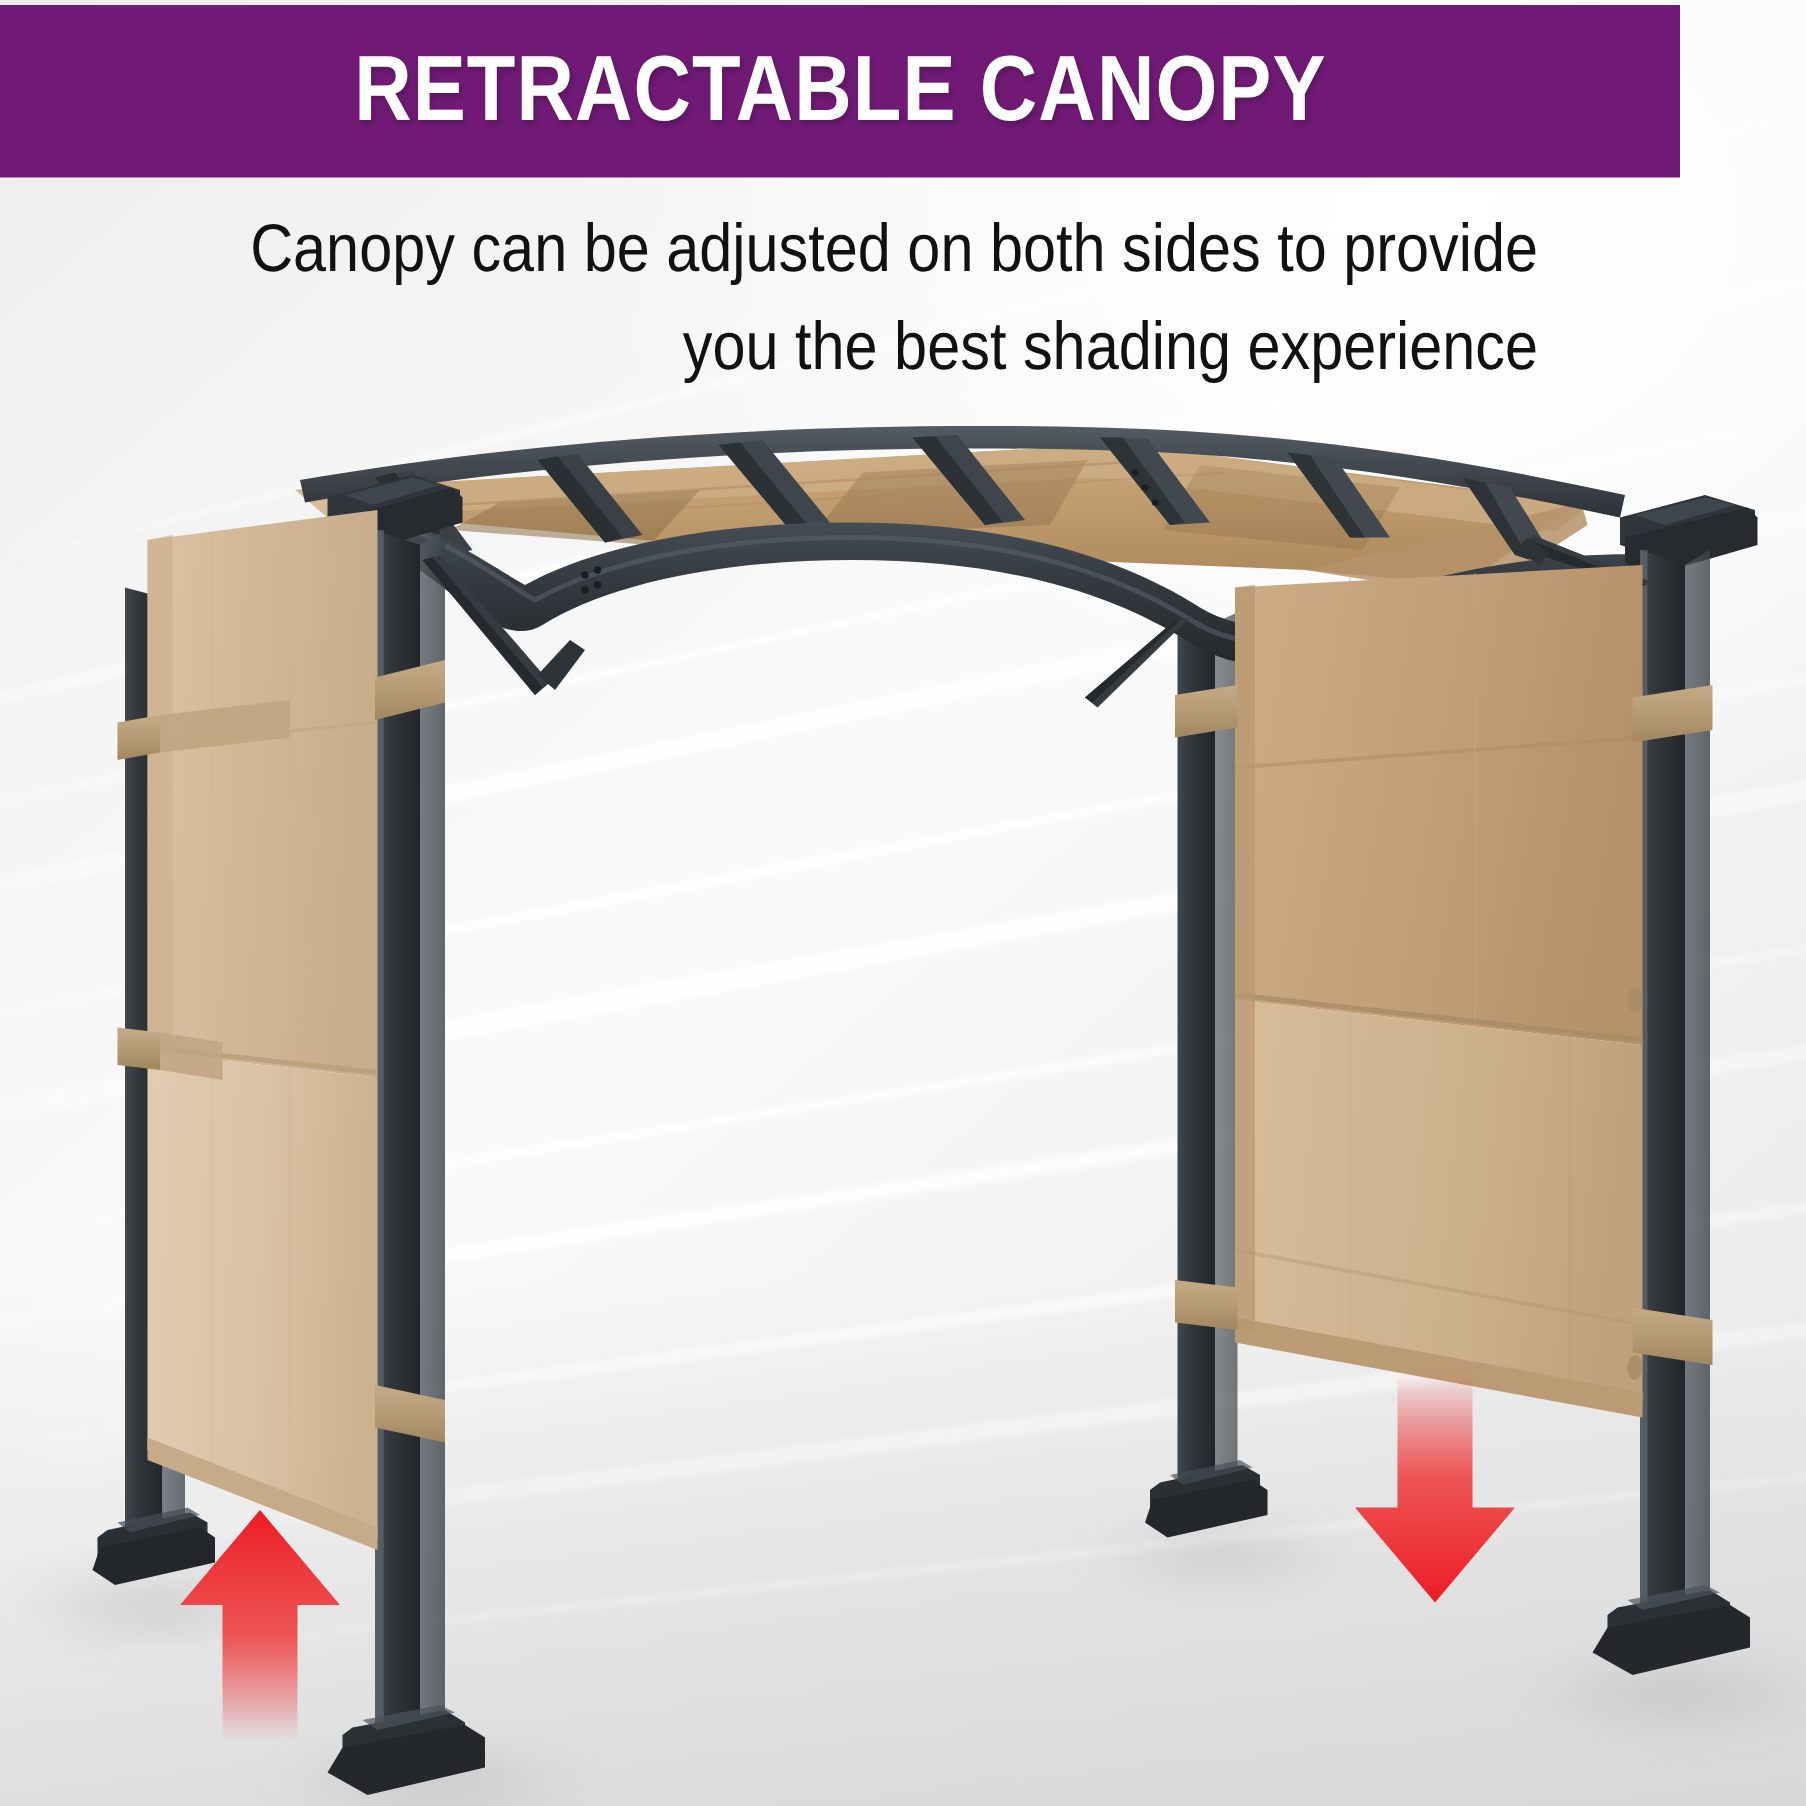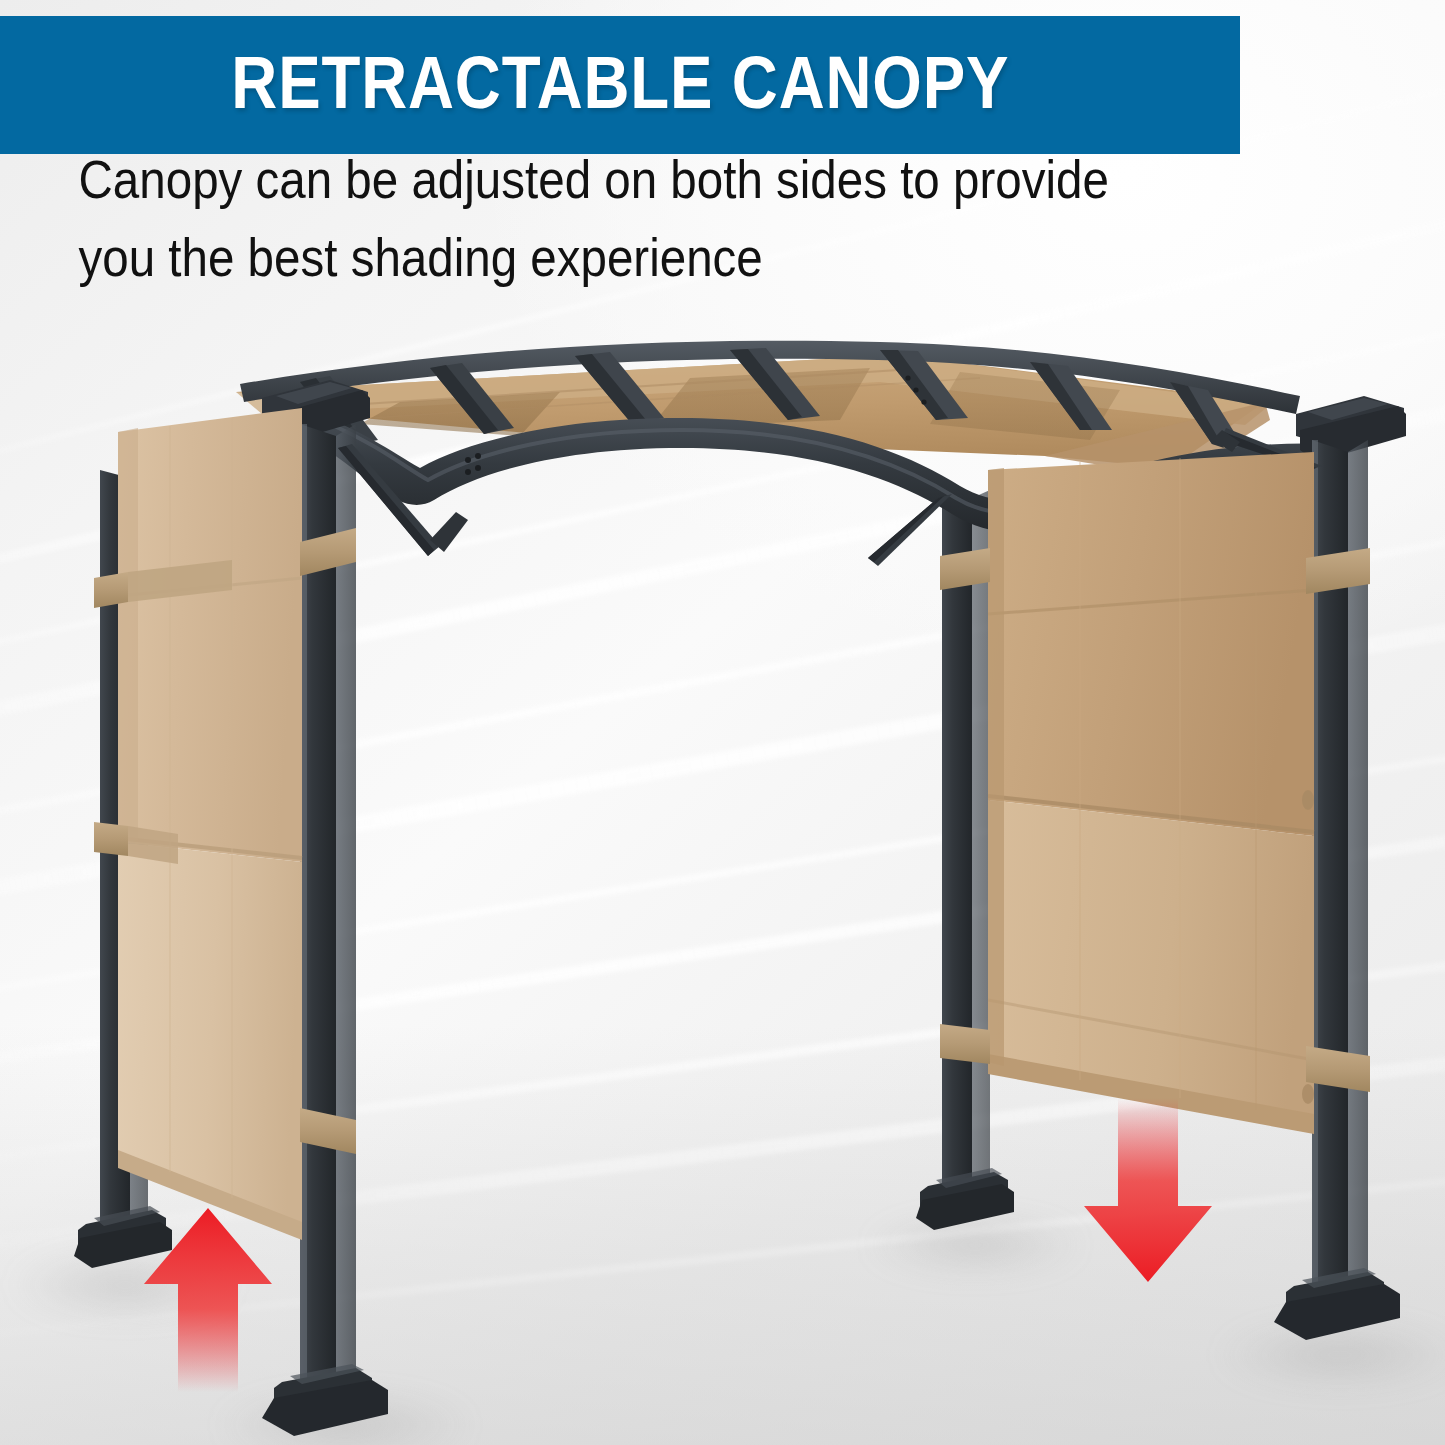--- a/index.html
+++ b/index.html
@@ -5,40 +5,40 @@
   html,body{margin:0;padding:0;}
   body{
     width:1445px;height:1445px;overflow:hidden;
     font-family:"Liberation Sans", sans-serif;
     background:#ffffff;
   }
   #page{position:relative;width:1445px;height:1445px;overflow:hidden;background:#f2f2f2;}
 
   
   .header-band{
-    position:absolute;left:0;top:16px;width:1240px;height:138px;
-    background:#0369a1;
+    position:absolute;left:0;top:4px;width:1344px;height:138px;
+    background:#701a75;
     display:flex;align-items:center;justify-content:center;
     z-index:40;
   }
   .header-title{
     color:#ffffff;
     font-family:"Liberation Sans Narrow","Liberation Sans",sans-serif;
     font-weight:700;font-size:74px;letter-spacing:1px;
     transform:scaleX(0.86);transform-origin:center;
     text-shadow:2px 3px 5px rgba(0,0,0,.18);
     white-space:nowrap;
     line-height:1;
     padding-bottom:4px;
   }
 
   
   .subtitle-wrap{
-    position:absolute;left:0;top:140px;width:1309px;
-    text-align:left;z-index:30;
+    position:absolute;left:0;top:160px;width:1309px;
+    text-align:right;z-index:30;
   }
   .subtitle-line{
     color:#111111;
     font-family:"Liberation Sans Narrow","Liberation Sans",sans-serif;
     font-size:54px;font-weight:400;line-height:78px;
     transform:scaleX(0.88);transform-origin:center;
     white-space:nowrap;
   }
 
   

